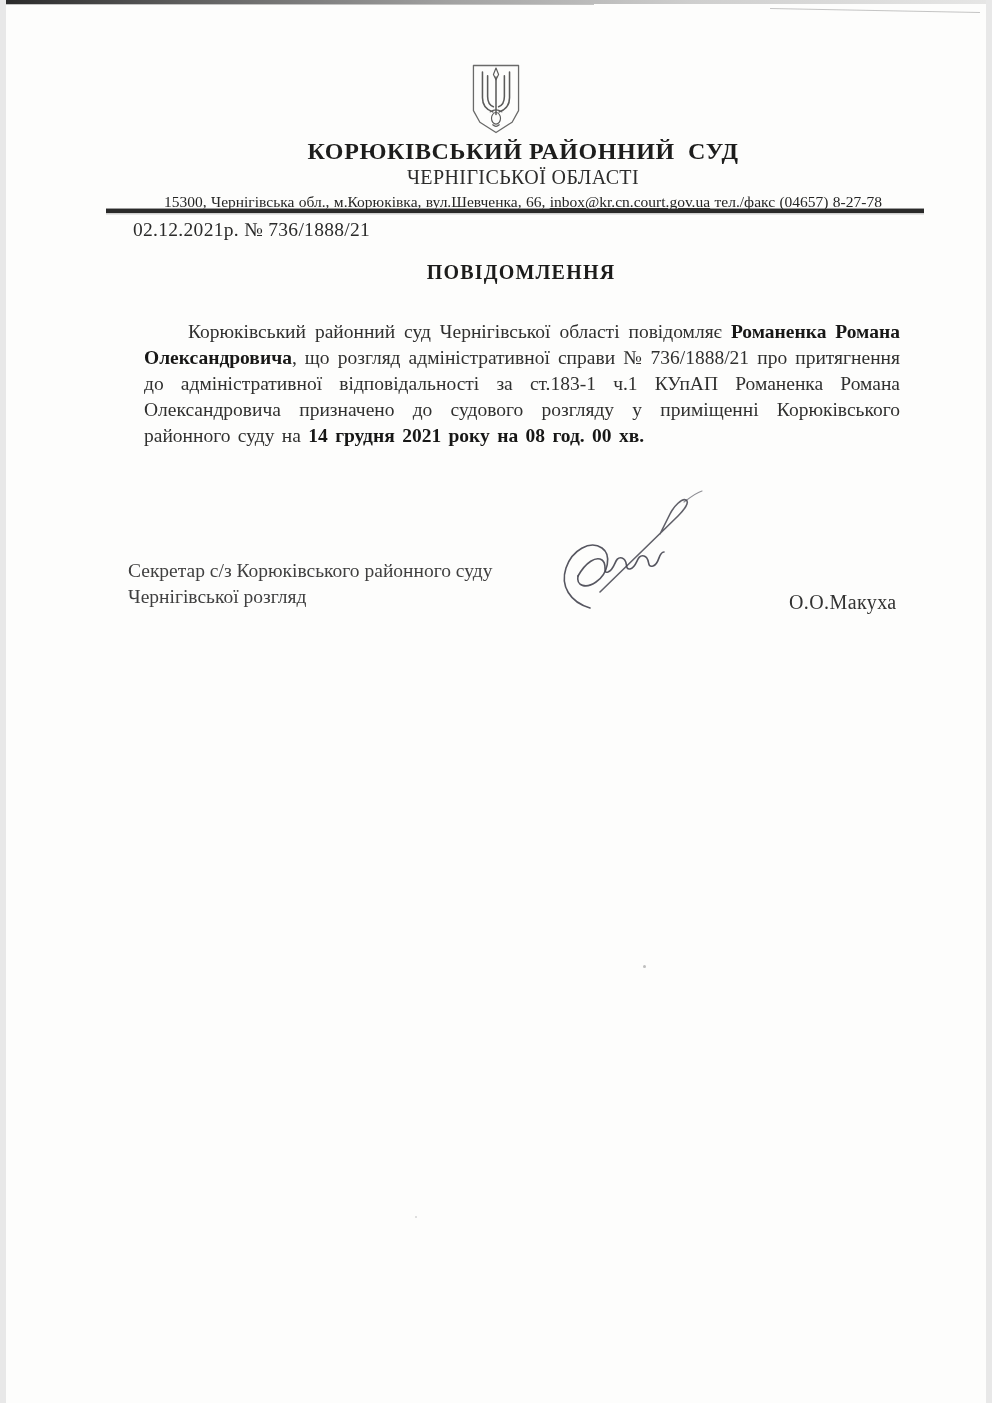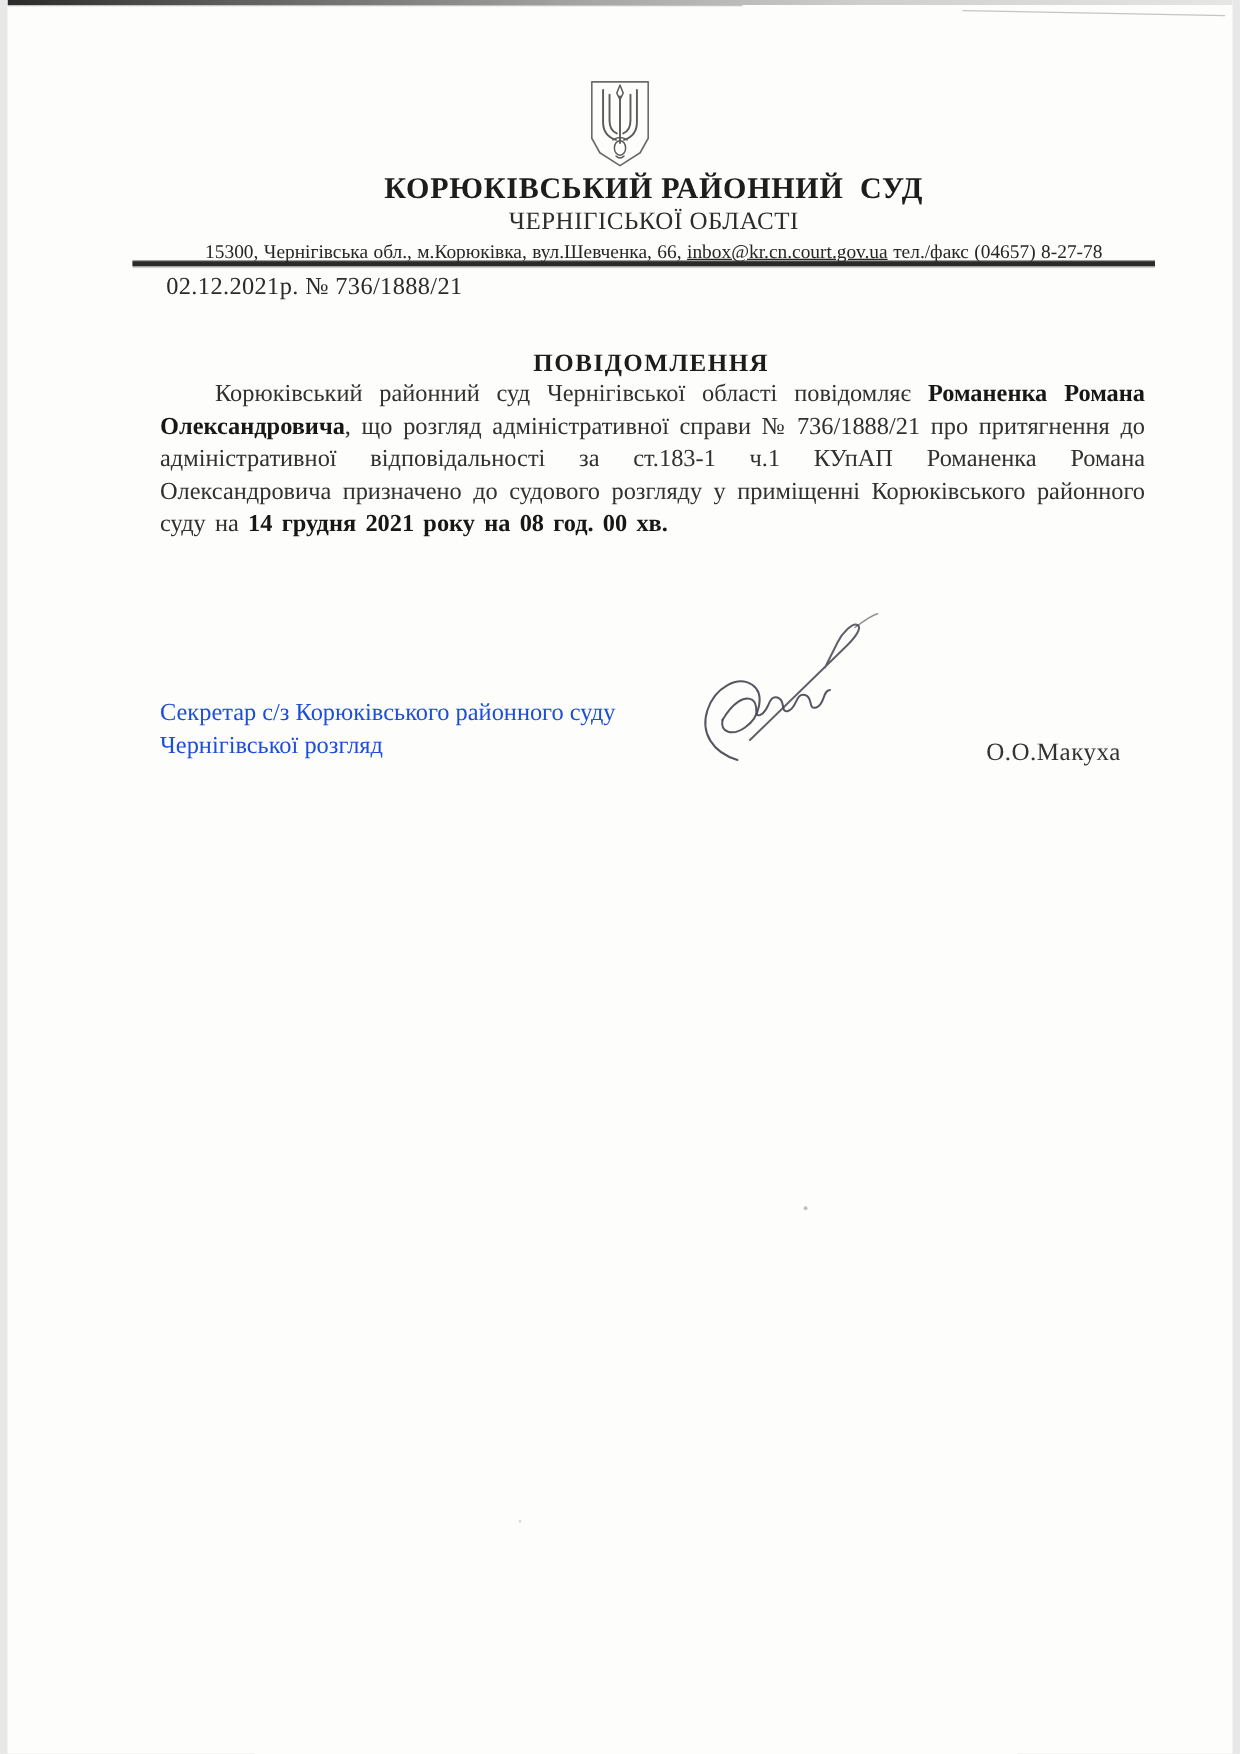--- a/index.html
+++ b/index.html
@@ -60,38 +60,38 @@
   }
 
   .ref-line {
     position: absolute; left: 127px; top: 219px;
     font-size: 19.5px; color: #2b2b2a; letter-spacing: 0.3px;
   }
 
   .doc-title {
     position: absolute; left: 122px; top: 261px; width: 786px;
     text-align: center; font-size: 20px; font-weight: bold;
-    color: #1c1c1b; letter-spacing: 1.2px; margin-top: 19px;
+    color: #1c1c1b; letter-spacing: 1.2px;
   }
 
   .body-block {
     position: absolute; left: 122px; top: 303px; width: 788px;
   }
   .body-block p {
-    margin: 0; font-size: 19.5px; line-height: 26px;
+    margin: 16px; font-size: 19.5px; line-height: 26px;
     text-align: justify; text-align-last: left;
     text-indent: 44px; color: #30302f; word-spacing: 2.5px;
   }
   .body-block b { color: #171716; }
 
   .signature-block {
     position: absolute; left: 122px; top: 558px; width: 788px; height: 70px;
   }
   .sig-role {
-    font-size: 19.5px; line-height: 26px; color: #1d4ed8;
+    font-size: 19.5px; line-height: 26px; color: #404040;
   }
   .sig-name {
     position: absolute; left: 661px; top: 33px;
     font-size: 20px; color: #333332; letter-spacing: 0.4px;
   }
   .sig-scrawl {
     position: absolute; left: 550px; top: 490px; width: 155px; height: 128px;
   }
 </style>
 </head>

